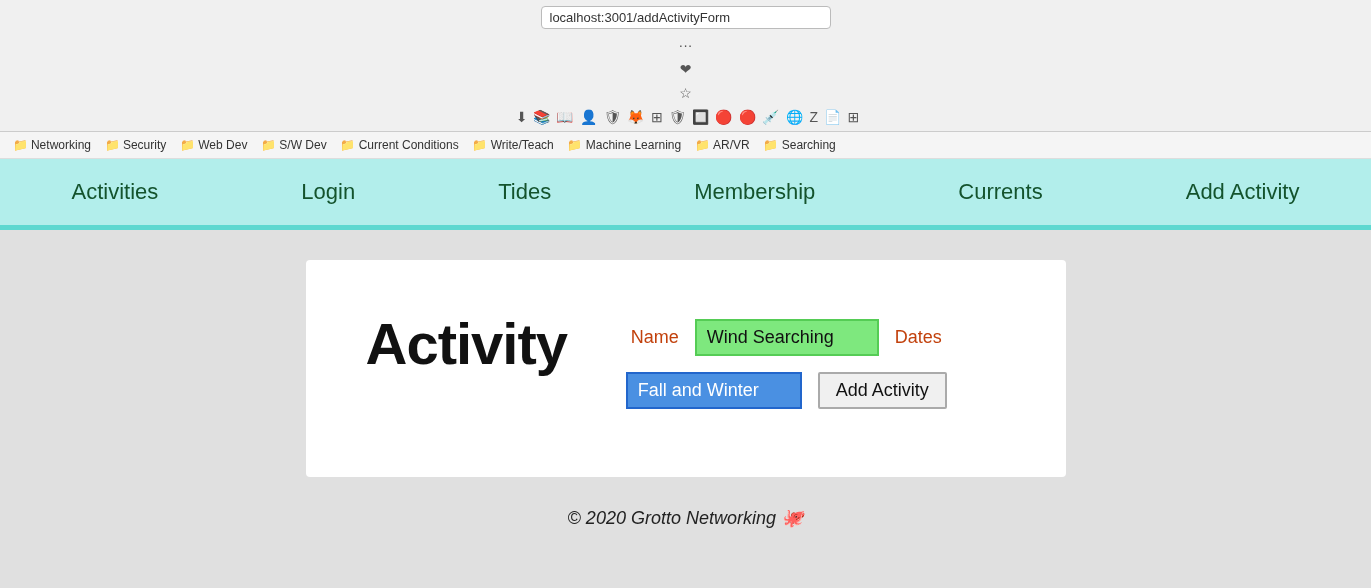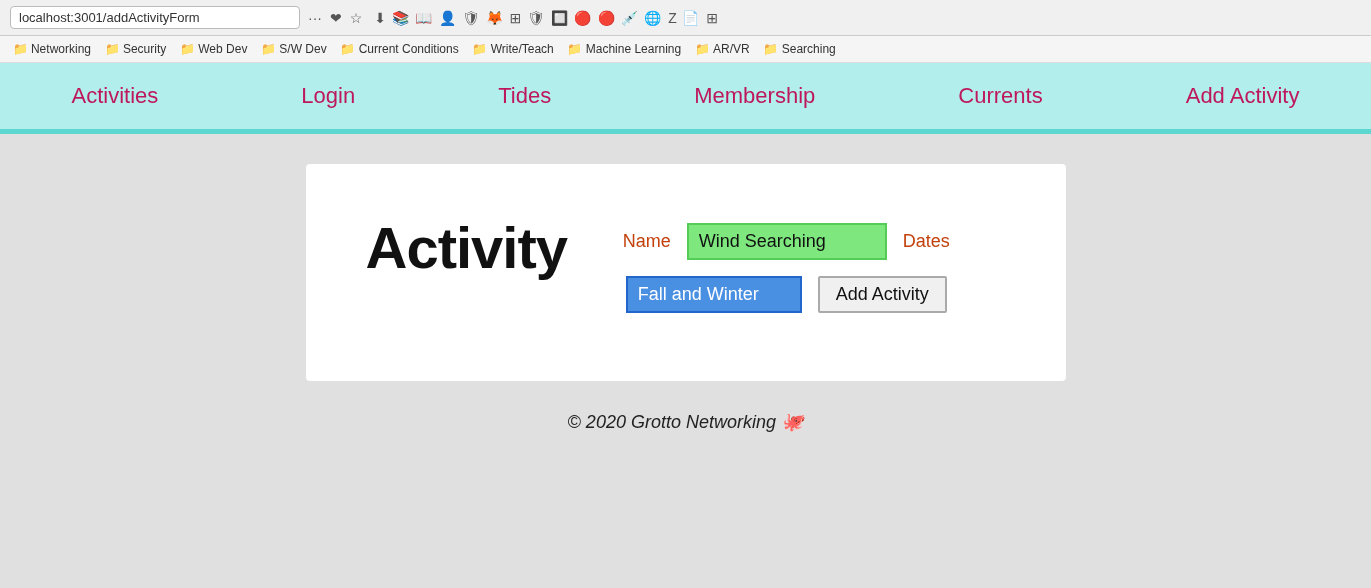--- a/index.html
+++ b/index.html
@@ -7,20 +7,21 @@
 
     
     .browser-chrome {
       background: #f0f0f0;
       border-bottom: 1px solid #ccc;
       padding: 6px 10px;
       display: flex;
       align-items: center;
       gap: 8px;
       font-size: 13px;
+      flex-direction: column;
     }
     .url-bar {
       background: white;
       border: 1px solid #bbb;
       border-radius: 4px;
       padding: 3px 8px;
       font-size: 13px;
       width: 290px;
       color: #333;
     }
@@ -62,21 +63,21 @@
     .nav-bar {
       background: #b2eeeb;
       border-bottom: 5px solid #5dd8d0;
       display: flex;
       align-items: stretch;
       justify-content: space-around;
     }
     .nav-item {
       padding: 20px 30px;
       font-size: 22px;
-      color: #be185d;
+      color: #14532d;
       cursor: pointer;
       font-weight: 400;
       text-decoration: none;
       display: flex;
       align-items: center;
     }
 
     
     .page-bg {
       background: #e0e0e0;
@@ -119,21 +120,21 @@
     .form-label {
       font-size: 18px;
       color: #c2410c;
     }
 
     .name-input {
       background: #7ee87e;
       border: 2px solid #5c5;
       padding: 6px 10px;
       font-size: 18px;
-      width: 200px;
+      width: 184px;
       color: #111;
       outline: none;
     }
 
     .dates-input {
       background: #4a90e2;
       border: 2px solid #2266cc;
       padding: 6px 10px;
       font-size: 18px;
       width: 176px;

